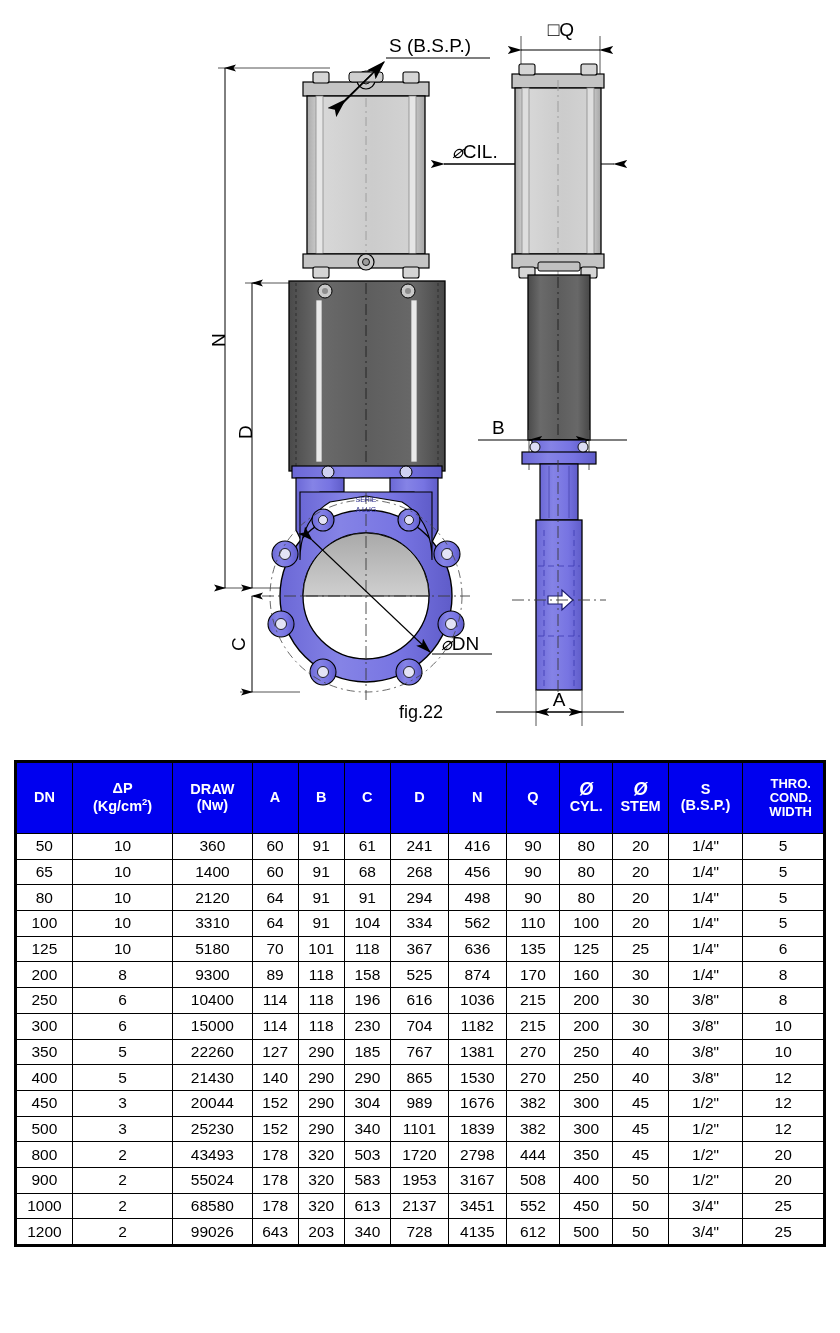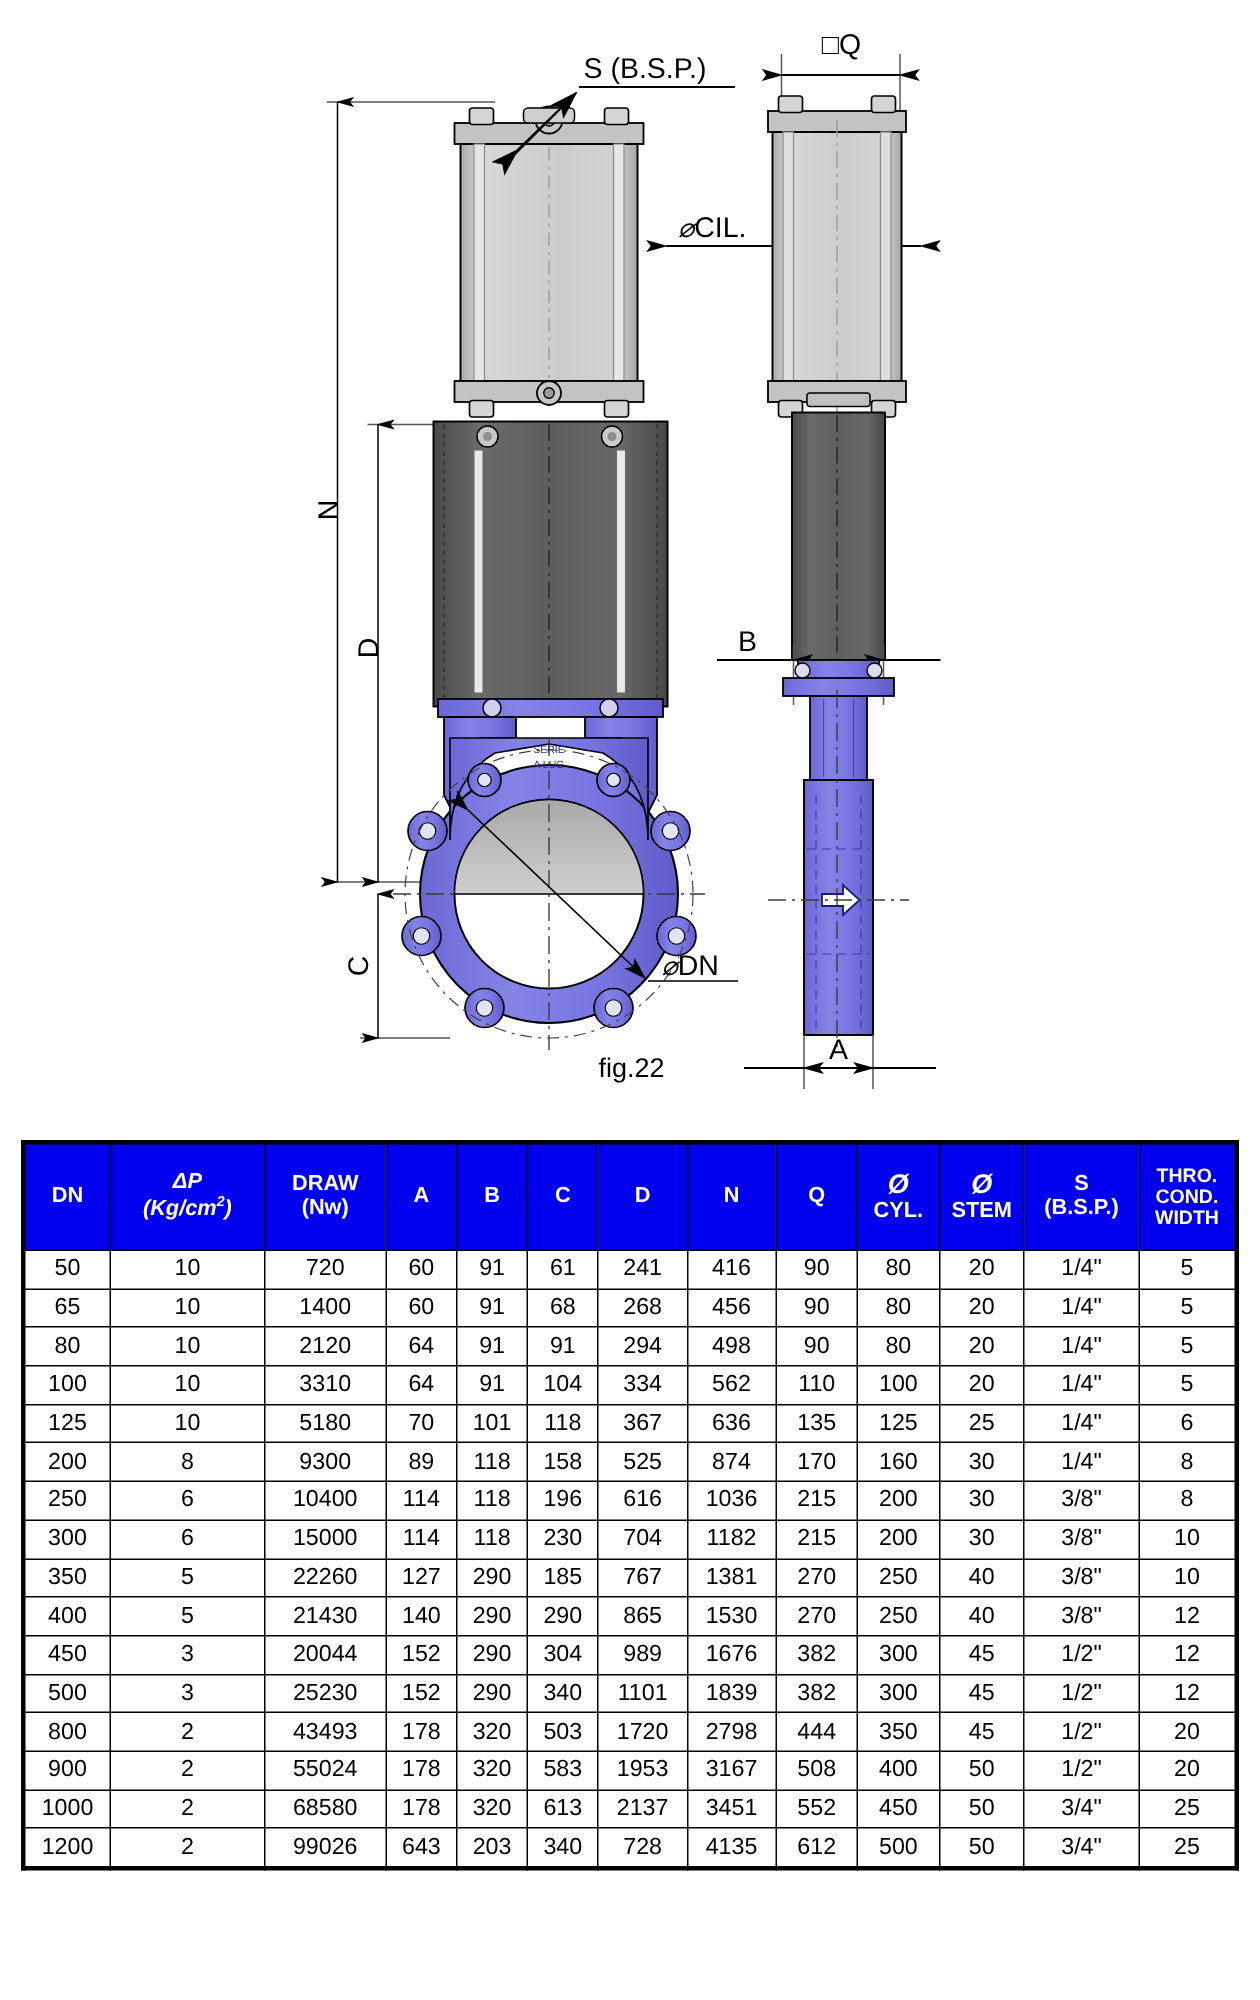--- a/index.html
+++ b/index.html
@@ -293,21 +293,21 @@
     </g>
   </g>
 </svg>
 </div>
 
 <div id="tablewrap">
   <table class="spec">
     <thead>
       <tr>
         <th style="width: 46px;"><span>DN</span></th>
-        <th style="width: 84px; font-style: italic;">
+        <th style="width: 84px;">
           <span>ΔP</span><br>
           <span>(Kg/cm</span><span class="sup">2</span><span>)</span>
         </th>
         <th style="width: 66px;">
           <span>DRAW</span><br><span>(Nw)</span>
         </th>
         <th style="width: 38px;"><span>A</span></th>
         <th style="width: 38px;"><span>B</span></th>
         <th style="width: 38px;"><span>C</span></th>
         <th style="width: 48px;"><span>D</span></th>
@@ -315,30 +315,30 @@
         <th style="width: 44px;"><span>Q</span></th>
         <th style="width: 44px;">
           <span class="oslash">Ø</span><br><span>CYL.</span>
         </th>
         <th style="width: 46px;">
           <span class="oslash">Ø</span><br><span>STEM</span>
         </th>
         <th style="width: 62px;">
           <span>S</span><br><span>(B.S.P.)</span>
         </th>
-        <th class="small" style="width: 52px;">
+        <th class="small" style="width: 52px; padding-left: 15px;">
           <span>THRO.</span><br><span>COND.</span><br><span>WIDTH</span>
         </th>
       </tr>
     </thead>
     <tbody id="tbody">
         <tr>
           <td>50</td>
           <td>10</td>
-          <td>720</td>
+          <td>360</td>
           <td>60</td>
           <td>91</td>
           <td>61</td>
           <td>241</td>
           <td>416</td>
           <td>90</td>
           <td>80</td>
           <td>20</td>
           <td>1/4"</td>
           <td>5</td>

